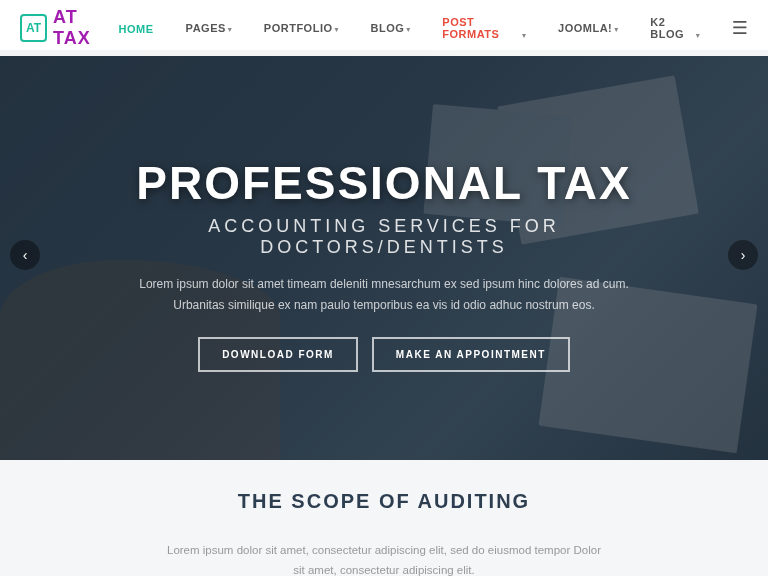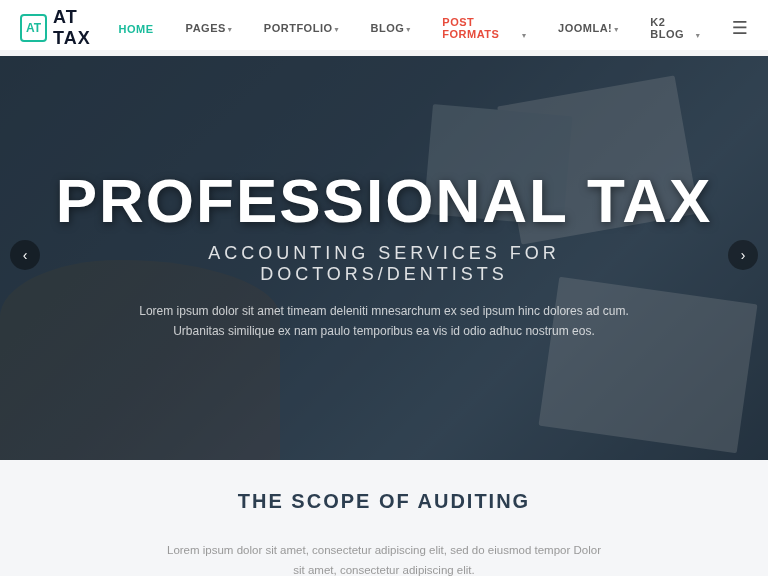--- a/index.html
+++ b/index.html
@@ -28,21 +28,21 @@
       border: 2px solid #1abc9c;
       border-radius: 4px;
       display: flex;
       align-items: center;
       justify-content: center;
       font-size: 12px;
       color: #1abc9c;
       font-weight: bold;
     }
     .logo-text {
-      color: #0f172a;
+      color: #a21caf;
       font-size: 18px;
       font-weight: 900;
       letter-spacing: 1px;
     }
     .nav-links {
       display: flex;
       align-items: center;
       gap: 32px;
       list-style: none;
     }
@@ -135,21 +135,21 @@
       background: rgba(30, 40, 50, 0.55);
     }
     .hero-content {
       position: relative;
       z-index: 10;
       text-align: center;
       padding: 0 40px;
       margin-top: 20px;
     }
     .hero-title {
-      font-size: 62px;
+      font-size: 46px;
       font-weight: 900;
       color: #fff;
       text-transform: uppercase;
       letter-spacing: 2px;
       line-height: 1.1;
       margin-bottom: 8px;
       text-shadow: 1px 2px 8px rgba(0,0,0,0.5);
     }
     .hero-subtitle {
       font-size: 18px;
@@ -297,20 +297,24 @@
   </div>
   <div class="hero-overlay"></div>
 
   <button class="arrow-btn arrow-left">‹</button>
 
   <div class="hero-content">
     <h1 class="hero-title">PROFESSIONAL TAX</h1>
     <p class="hero-subtitle">ACCOUNTING SERVICES FOR</p>
     <p class="hero-subtitle2">DOCTORS/DENTISTS</p>
     <p class="hero-desc">Lorem ipsum dolor sit amet timeam deleniti mnesarchum ex sed ipsum hinc dolores ad cum. Urbanitas similique ex nam paulo temporibus ea vis id odio adhuc nostrum eos.</p>
+    <div class="hero-buttons">
+      <button class="btn-outline">DOWNLOAD FORM</button>
+      <button class="btn-outline">MAKE AN APPOINTMENT</button>
+    </div>
   </div>
 
   <button class="arrow-btn arrow-right">›</button>
 </div>
 
 <div class="scope-section">
   <h2 class="scope-title">THE SCOPE OF AUDITING</h2>
   <p class="scope-desc">Lorem ipsum dolor sit amet, consectetur adipiscing elit, sed do eiusmod tempor Dolor sit amet, consectetur adipiscing elit.</p>
 
 </div>

